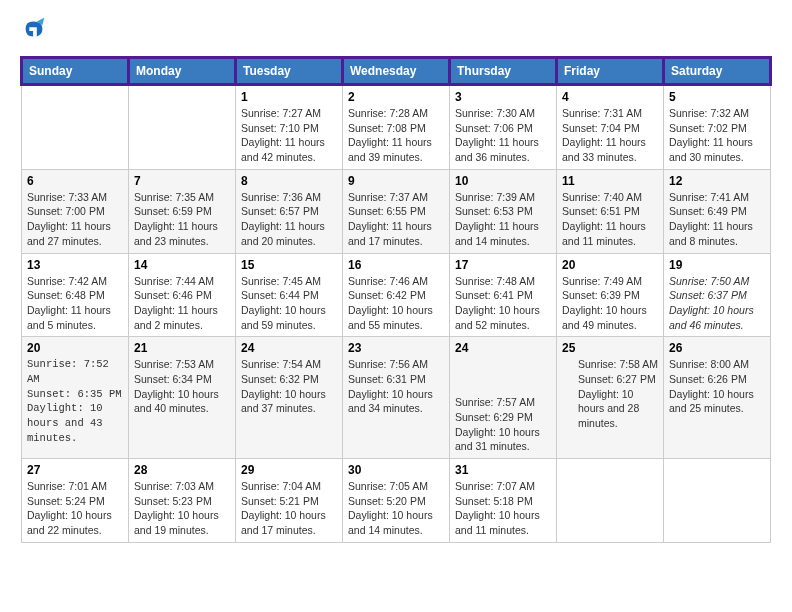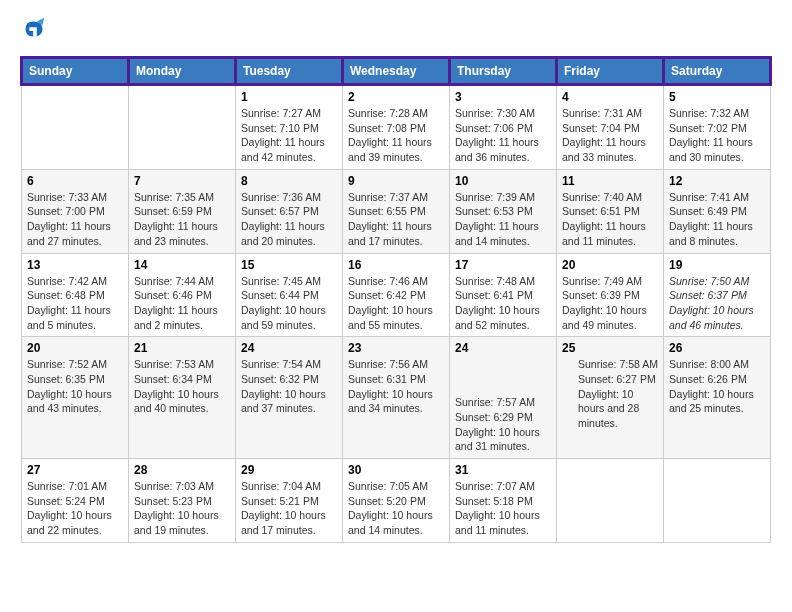--- a/index.html
+++ b/index.html
@@ -244,21 +244,21 @@
         <td>
           <span class="day-num">19</span>
           <div class="day-info" style="white-space: pre-line; font-style: italic;">Sunrise: 7:50 AM
 Sunset: 6:37 PM
 Daylight: 10 hours and 46 minutes.</div>
         </td>
       </tr>
       <tr>
         <td>
           <span class="day-num">20</span>
-          <div class="day-info" style="white-space: pre-line;">Sunrise: 7:52 AM
+          <div class="day-info" style="white-space: pre-line; font-family: Liberation Mono, monospace;">Sunrise: 7:52 AM
 Sunset: 6:35 PM
 Daylight: 10 hours and 43 minutes.</div>
         </td>
         <td>
           <span class="day-num">21</span>
           <div class="day-info" style="white-space: pre-line;">Sunrise: 7:53 AM
 Sunset: 6:34 PM
 Daylight: 10 hours and 40 minutes.</div>
         </td>
         <td>

